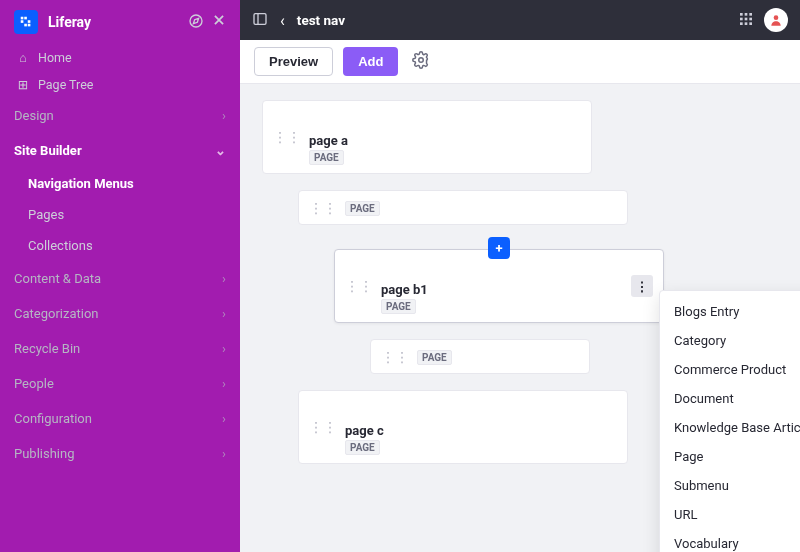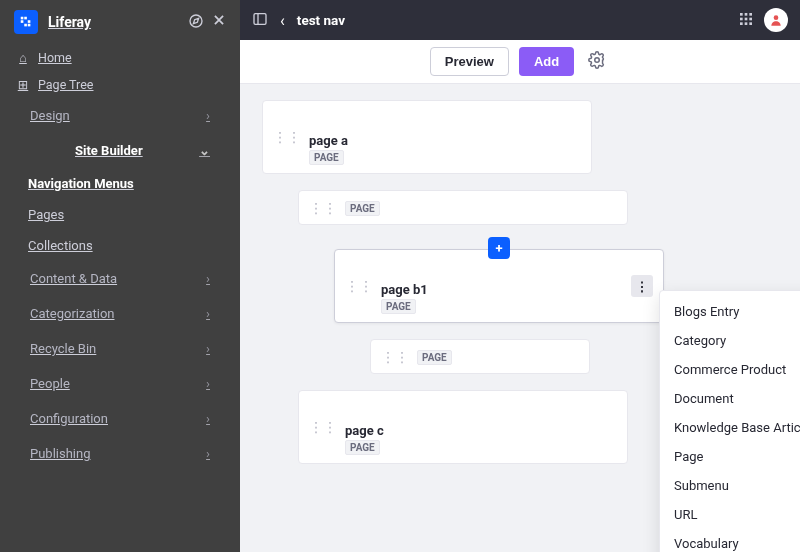--- a/index.html
+++ b/index.html
@@ -1,45 +1,45 @@
 <!DOCTYPE html>
 <html><head>
 <meta charset="utf-8">
 <style>
   * { box-sizing: border-box; margin: 0; padding: 0; }
   body { font-family: -apple-system, BlinkMacSystemFont, "Segoe UI", Roboto, sans-serif; font-size: 13px; color: #272833; background: #f1f2f5; width: 800px; height: 552px; overflow: hidden; }
   .app { display: flex; height: 552px; }
 
   
-  .sidebar { width: 240px; background: #404040; color: #cdced9; display: flex; flex-direction: column; text-decoration: underline; }
+  .sidebar { width: 240px; background: #a21caf; color: #cdced9; display: flex; flex-direction: column; }
   .brand { display: flex; align-items: center; gap: 10px; padding: 10px 14px; }
   .brand-logo { width: 24px; height: 24px; background: #0b5fff; border-radius: 4px; display: flex; align-items: center; justify-content: center; }
   .brand-logo svg { width: 14px; height: 14px; }
   .brand-name { font-weight: 700; color: #fff; font-size: 14px; }
   .brand-actions { margin-left: auto; display: flex; gap: 8px; }
   .brand-actions span { color: #cdced9; cursor: pointer; }
   .sb-item { display: flex; align-items: center; gap: 8px; padding: 6px 16px; font-size: 12.5px; color: #cdced9; cursor: pointer; }
   .sb-item .ic { width: 14px; text-align: center; }
-  .sb-section { display: flex; align-items: center; justify-content: space-between; padding: 10px 30px; color: #b5b6c3; font-size: 13px; cursor: pointer; }
-  .sb-section.open { color: #fff; font-weight: 700; margin-left: 45px; }
+  .sb-section { display: flex; align-items: center; justify-content: space-between; padding: 10px 14px; color: #b5b6c3; font-size: 13px; cursor: pointer; }
+  .sb-section.open { color: #fff; font-weight: 700; }
   .sb-sub { padding: 8px 16px 8px 28px; font-size: 13px; color: #cdced9; cursor: pointer; }
   .sb-sub.active { color: #fff; font-weight: 700; }
   .chev { opacity: .7; }
 
   
   .main { flex: 1; display: flex; flex-direction: column; background: #f1f2f5; position: relative; }
   .topbar { height: 40px; background: #2e2f3a; color: #fff; display: flex; align-items: center; padding: 0 12px; gap: 12px; }
   .tb-left { display:flex; align-items:center; gap:12px; }
   .tb-title { font-weight: 700; font-size: 13.5px; }
   .tb-right { margin-left: auto; display: flex; align-items: center; gap: 10px; }
   .avatar { width: 24px; height: 24px; background: #fff; border-radius: 50%; display:flex; align-items:center; justify-content:center; }
   .avatar svg { width:14px; height:14px; fill:#e55353; }
 
   
-  .toolbar { height: 44px; background: #fff; display: flex; align-items: center; justify-content: center; padding: 0 14px; gap: 10px; border-bottom: 1px solid #e7e7ed; }
+  .toolbar { height: 44px; background: #fff; display: flex; align-items: center; justify-content: flex-start; padding: 0 14px; gap: 10px; border-bottom: 1px solid #e7e7ed; }
   .btn { border-radius: 4px; padding: 6px 14px; font-size: 13px; cursor: pointer; border: 1px solid transparent; font-weight: 600; }
   .btn-outline { background: #fff; border-color: #cdced9; color: #272833; }
   .btn-primary { background: #8b5cf6; color: #fff; }
   .gear { color: #6b6c7e; cursor: pointer; padding: 4px; }
 
   
   .canvas { flex: 1; padding: 16px 22px; overflow: auto; position: relative; }
   .node { background: #fff; border: 1px solid #e7e7ed; border-radius: 4px; padding: 8px 10px 8px 10px; display: flex; align-items: center; gap: 8px; width: 330px; margin-bottom: 16px; }
   .node .drag { color: #b5b6c3; cursor: grab; font-size: 14px; line-height: 1; }
   .node .body { flex: 1; }

